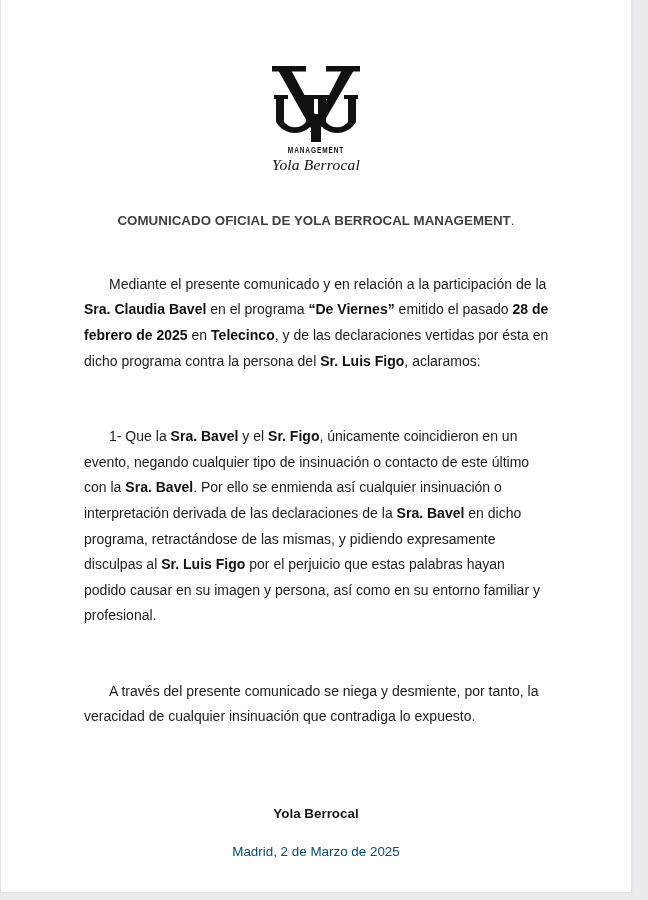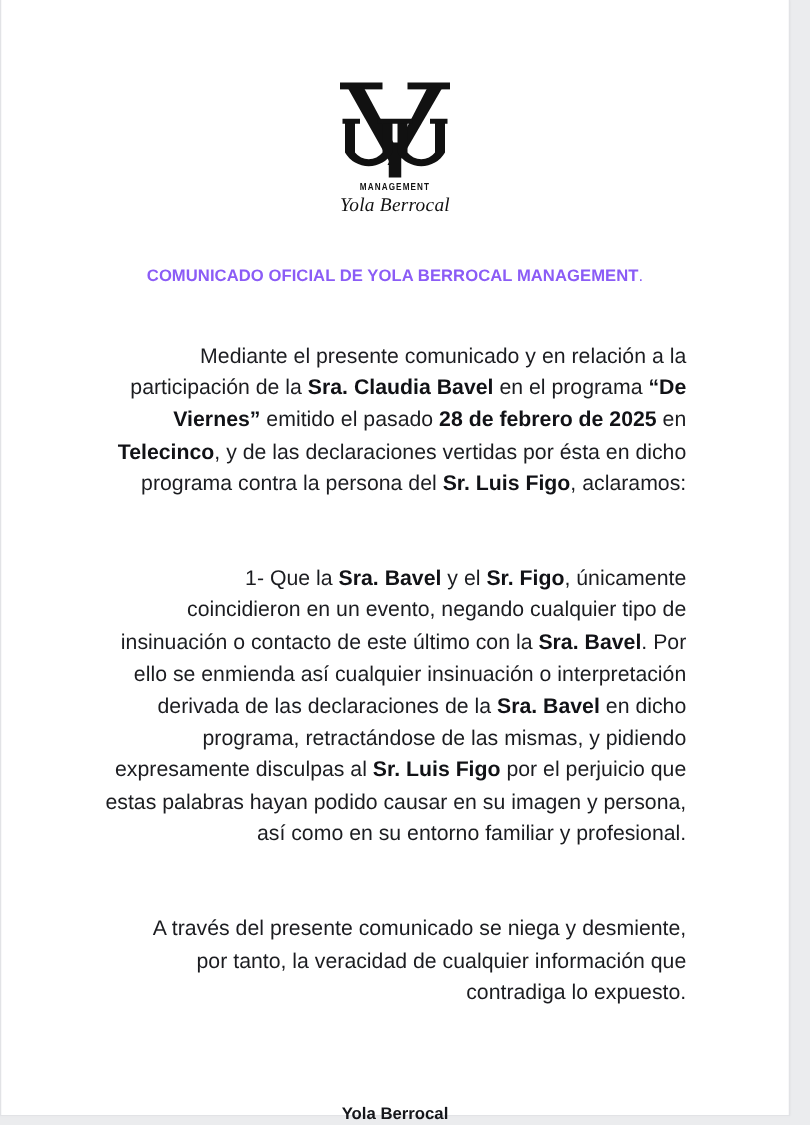--- a/index.html
+++ b/index.html
@@ -65,37 +65,37 @@
     letter-spacing: 0.2px;
   }
 
   
   .headline {
     margin: 0;
     padding: 40px 0 0 0;
     text-align: center;
     font-size: 13.3px;
     font-weight: bold;
-    color: #8b5cf6;
+    color: #404040;
     letter-spacing: 0.05px;
   }
   .headline .dot {
     font-weight: normal;
   }
 
   
   .body-copy {
     padding: 0 82px 0 83px;
   }
   .para {
     margin: 0;
-    font-size: 17px;
+    font-size: 14px;
     line-height: 25.6px;
     color: #1b1c20;
-    text-align: right;
+    text-align: left;
     text-indent: 25px;
     letter-spacing: 0.01px;
   }
   .para.p1 { padding-top: 44px; }
   .para.p2 { padding-top: 50px; }
   .para.p3 { padding-top: 50px; }
   .para b { font-weight: bold; color: #111216; }
 
   
   .signature {
@@ -151,21 +151,21 @@
       <span class="logo-management">MANAGEMENT</span>
       <span class="logo-name">Yola Berrocal</span>
     </div>
   </div>
 
   <h1 class="headline"><span>COMUNICADO OFICIAL DE YOLA BERROCAL MANAGEMENT</span><span class="dot">.</span></h1>
 
   <div class="body-copy">
     <p class="para p1"><span>Mediante el presente comunicado y en relación a la participación de la </span><b>Sra. Claudia Bavel</b><span> en el programa </span><b>“De Viernes”</b><span> emitido el pasado </span><b>28 de febrero de 2025</b><span> en </span><b>Telecinco</b><span>, y de las declaraciones vertidas por ésta en dicho programa contra la persona del </span><b>Sr. Luis Figo</b><span>, aclaramos:</span></p>
     <p class="para p2"><span>1- Que la </span><b>Sra. Bavel</b><span> y el </span><b>Sr. Figo</b><span>, únicamente coincidieron en un evento, negando cualquier tipo de insinuación o contacto de este último con la </span><b>Sra. Bavel</b><span>. Por ello se enmienda así cualquier insinuación o interpretación derivada de las declaraciones de la </span><b>Sra. Bavel</b><span> en dicho programa, retractándose de las mismas, y pidiendo expresamente disculpas al </span><b>Sr. Luis Figo</b><span> por el perjuicio que estas palabras hayan podido causar en su imagen y persona, así como en su entorno familiar y profesional.</span></p>
-    <p class="para p3"><span>A través del presente comunicado se niega y desmiente, por tanto, la veracidad de cualquier información que contradiga lo expuesto.</span></p>
+    <p class="para p3"><span>A través del presente comunicado se niega y desmiente, por tanto, la veracidad de cualquier insinuación que contradiga lo expuesto.</span></p>
   </div>
 
   <div class="signature">
     <p class="sign-name">Yola Berrocal</p>
     <p class="sign-place">Madrid, 2 de Marzo de 2025</p>
   </div>
 
 </div>
 
 </body></html>

